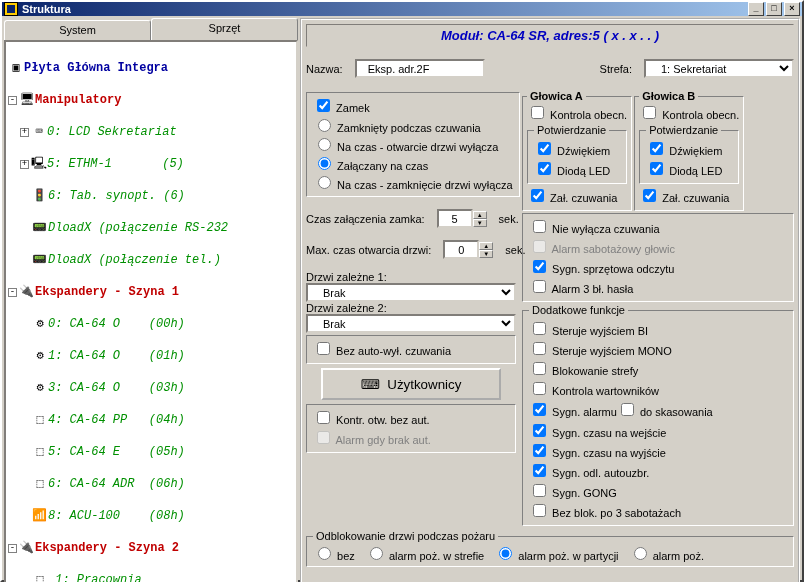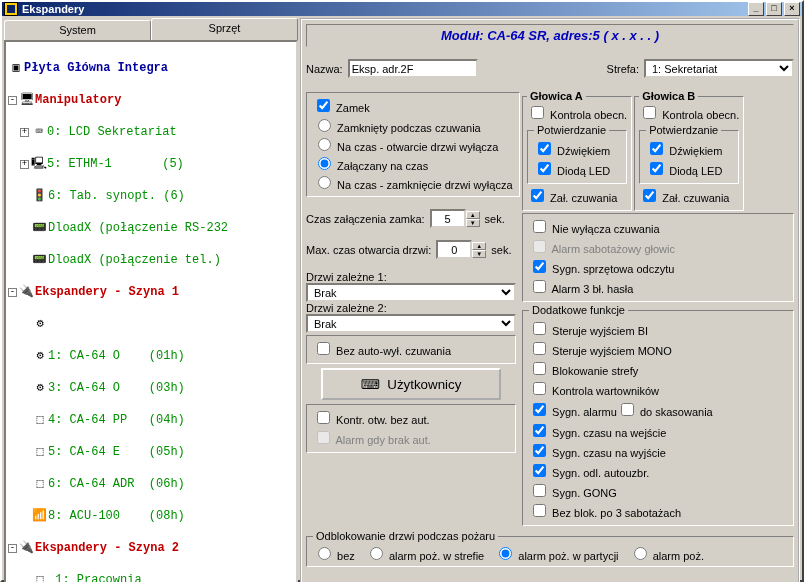--- a/index.html
+++ b/index.html
@@ -102,21 +102,21 @@
     padding: 2px;
   }
   .tree {
     font-family: "Courier New", monospace;
     font-size: 12px;
     line-height: 16px;
     white-space: pre;
   }
   .tree .root { color: #0000a0; font-weight: bold; }
   .tree .grp { color: #c00000; font-weight: bold; }
-  .tree .item { color: #009000; }
+  .tree .item { color: #009000; font-style: italic; }
   .tree .line { display: flex; align-items: center; }
   .tree .pm {
     display: inline-block;
     width: 9px; height: 9px;
     border: 1px solid #808080;
     background: #fff;
     color: #000;
     font-size: 9px;
     line-height: 7px;
     text-align: center;
@@ -139,27 +139,27 @@
     text-align: center;
     color: #0000c0;
     font-weight: bold;
     font-style: italic;
     font-size: 13px;
     border: 1px inset #d4d0c8;
     padding: 3px;
     margin-bottom: 4px;
     background: #d4d0c8;
   }
-  .row { display: flex; align-items: center; gap: 5px; margin: 12px 0; }
+  .row { display: flex; align-items: center; gap: 12px; margin: 12px 0; }
   .row label { white-space: nowrap; }
   input[type=text], select {
     background: #fff;
     border: 2px inset #d4d0c8;
     font-size: 11px;
-    padding: 1px 2px;
+    padding: 1px 11px;
     height: 19px;
   }
   .spin {
     display: inline-flex;
     align-items: center;
   }
   .spin input { width: 36px; text-align: center; }
   .spin .ud {
     display: flex; flex-direction: column;
   }
@@ -203,21 +203,21 @@
   .glfs { padding: 0 4px 4px 4px; margin: 0; }
   .glfs fieldset { margin-top: 2px; }
   .inline { display: flex; align-items: center; }
 </style>
 </head>
 <body>
 
 <div class="window">
   <div class="titlebar">
     <span class="icon"></span>
-    <span class="title">Ekspandery</span>
+    <span class="title">Struktura</span>
     <div class="btns">
       <div class="wbtn">_</div>
       <div class="wbtn">□</div>
       <div class="wbtn">×</div>
     </div>
   </div>
 
   <div class="content">
 
     <div class="left">
@@ -228,21 +228,21 @@
       <div class="tree-wrap">
         <div class="tree">
 <div class="line"><span class="ic">▣</span><span class="root">Płyta Główna Integra</span></div>
 <div class="line"><span class="pm">-</span><span class="ic">🖥</span><span class="grp">Manipulatory</span></div>
 <div class="line"><span class="sp"></span><span class="pm">+</span><span class="ic">⌨</span><span class="item">0: LCD Sekretariat</span></div>
 <div class="line"><span class="sp"></span><span class="pm">+</span><span class="ic">🖳</span><span class="item">5: ETHM-1       (5)</span></div>
 <div class="line"><span class="sp"></span><span class="sp"></span><span class="ic">🚦</span><span class="item">6: Tab. synopt. (6)</span></div>
 <div class="line"><span class="sp"></span><span class="sp"></span><span class="ic">📟</span><span class="item">DloadX (połączenie RS-232</span></div>
 <div class="line"><span class="sp"></span><span class="sp"></span><span class="ic">📟</span><span class="item">DloadX (połączenie tel.)</span></div>
 <div class="line"><span class="pm">-</span><span class="ic">🔌</span><span class="grp">Ekspandery - Szyna 1</span></div>
-<div class="line"><span class="sp"></span><span class="sp"></span><span class="ic">⚙</span></div>
+<div class="line"><span class="sp"></span><span class="sp"></span><span class="ic">⚙</span><span class="item">0: CA-64 O    (00h)</span></div>
 <div class="line"><span class="sp"></span><span class="sp"></span><span class="ic">⚙</span><span class="item">1: CA-64 O    (01h)</span></div>
 <div class="line"><span class="sp"></span><span class="sp"></span><span class="ic">⚙</span><span class="item">3: CA-64 O    (03h)</span></div>
 <div class="line"><span class="sp"></span><span class="sp"></span><span class="ic">⬚</span><span class="item">4: CA-64 PP   (04h)</span></div>
 <div class="line"><span class="sp"></span><span class="sp"></span><span class="ic">⬚</span><span class="item">5: CA-64 E    (05h)</span></div>
 <div class="line"><span class="sp"></span><span class="sp"></span><span class="ic">⬚</span><span class="item">6: CA-64 ADR  (06h)</span></div>
 <div class="line"><span class="sp"></span><span class="sp"></span><span class="ic">📶</span><span class="item">8: ACU-100    (08h)</span></div>
 <div class="line"><span class="pm">-</span><span class="ic">🔌</span><span class="grp">Ekspandery - Szyna 2</span></div>
 <div class="line"><span class="sp"></span><span class="sp"></span><span class="ic">⬚</span><span class="item"> 1: Pracownia</span></div>
 
 

